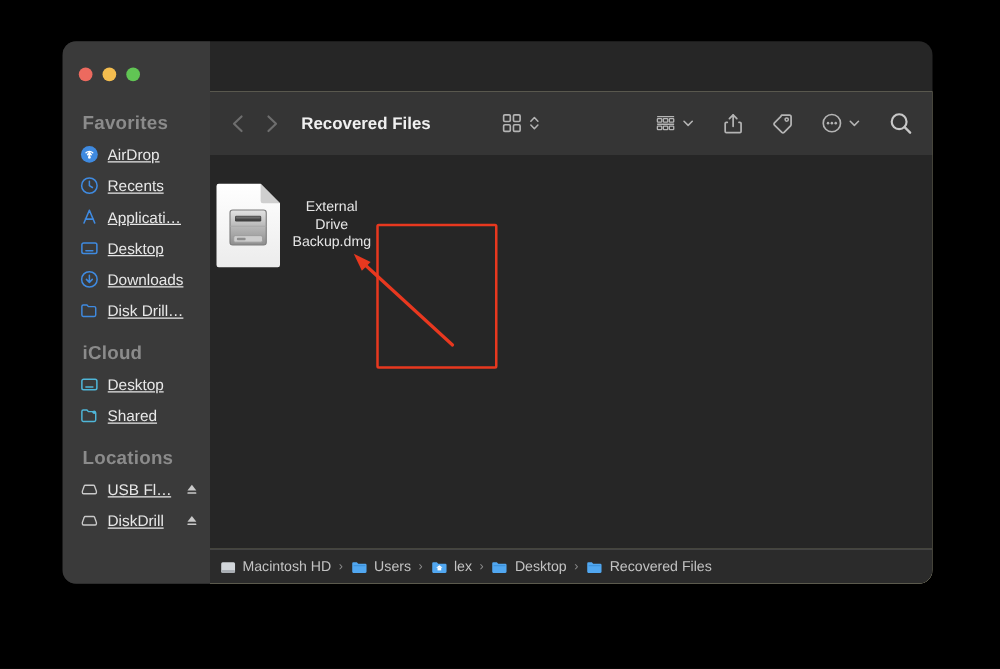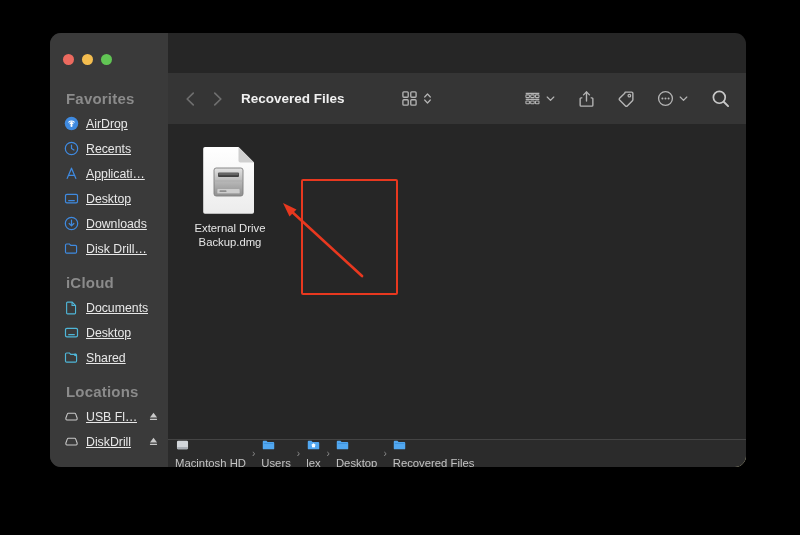--- a/index.html
+++ b/index.html
@@ -170,25 +170,25 @@
   .content-area {
     flex: 1;
     background: #262626;
     position: relative;
     min-height: 0;
     padding: 12px 0 0 16px;
   }
 
   .file-item {
     position: absolute;
-    left: 16px;
+    left: 3px;
     top: 12px;
     width: 92px;
     display: flex;
-    flex-direction: column;
+    flex-direction: row;
     align-items: center;
     gap: 5px;
     padding-top: 8px;
   }
 
   .dmg-icon {
     width: 58px;
     height: 72px;
     position: relative;
   }
@@ -220,26 +220,25 @@
     flex: 0 0 27px;
     background: #2b2b2b;
     border-top: 1px solid #444444;
     display: flex;
     align-items: center;
     padding-left: 7px;
     gap: 0;
   }
   .crumb {
     display: flex;
-    align-items: flex-start;
+    align-items: center;
     gap: 5px;
     color: #c3c3c3;
     font-size: 11.3px;
     white-space: nowrap;
-    flex-direction: column;
   }
   .crumb-icon {
     width: 14px;
     height: 13px;
     display: flex;
     align-items: center;
     justify-content: center;
   }
   .crumb-sep {
     color: #8a8a8a;
@@ -336,29 +335,20 @@
             <svg width="15" height="15" viewBox="0 0 16 16">
                 <path d="M1.6 4.4 a1.2 1.2 0 0 1 1.2-1.2 h3.1 l1.3 1.4 h5 a1.2 1.2 0 0 1 1.2 1.2 v6 a1.2 1.2 0 0 1 -1.2 1.2 H2.8 a1.2 1.2 0 0 1 -1.2-1.2 Z" fill="none" stroke="#3f8ae0" stroke-width="1.25"></path>
               </svg>
           </span>
           <span class="sb-label">Disk Drill…</span>
         </div>
 
         <div class="sb-section-title later">iCloud</div>
 
 
-        <div class="sb-item">
-          <span class="sb-icon">
-            <svg width="15" height="15" viewBox="0 0 16 16">
-                <path d="M3.7 2.3 h5 l3.6 3.6 v8 a0.9 0.9 0 0 1 -0.9 0.9 H3.7 a0.9 0.9 0 0 1 -0.9 -0.9 V3.2 a0.9 0.9 0 0 1 0.9 -0.9 Z" fill="none" stroke="#4fb6d8" stroke-width="1.2"></path>
-                <path d="M8.6 2.4 v3.5 h3.5" fill="none" stroke="#4fb6d8" stroke-width="1.2"></path>
-              </svg>
-          </span>
-          <span class="sb-label">Documents</span>
-        </div>
 
         <div class="sb-item">
           <span class="sb-icon">
             <svg width="15" height="15" viewBox="0 0 16 16">
                 <rect x="1.6" y="3.6" width="12.8" height="9" rx="1.5" fill="none" stroke="#4fb6d8" stroke-width="1.3"></rect>
                 <rect x="4.4" y="9.6" width="7.2" height="1.3" rx="0.6" fill="#4fb6d8"></rect>
               </svg>
           </span>
           <span class="sb-label">Desktop</span>
         </div>

